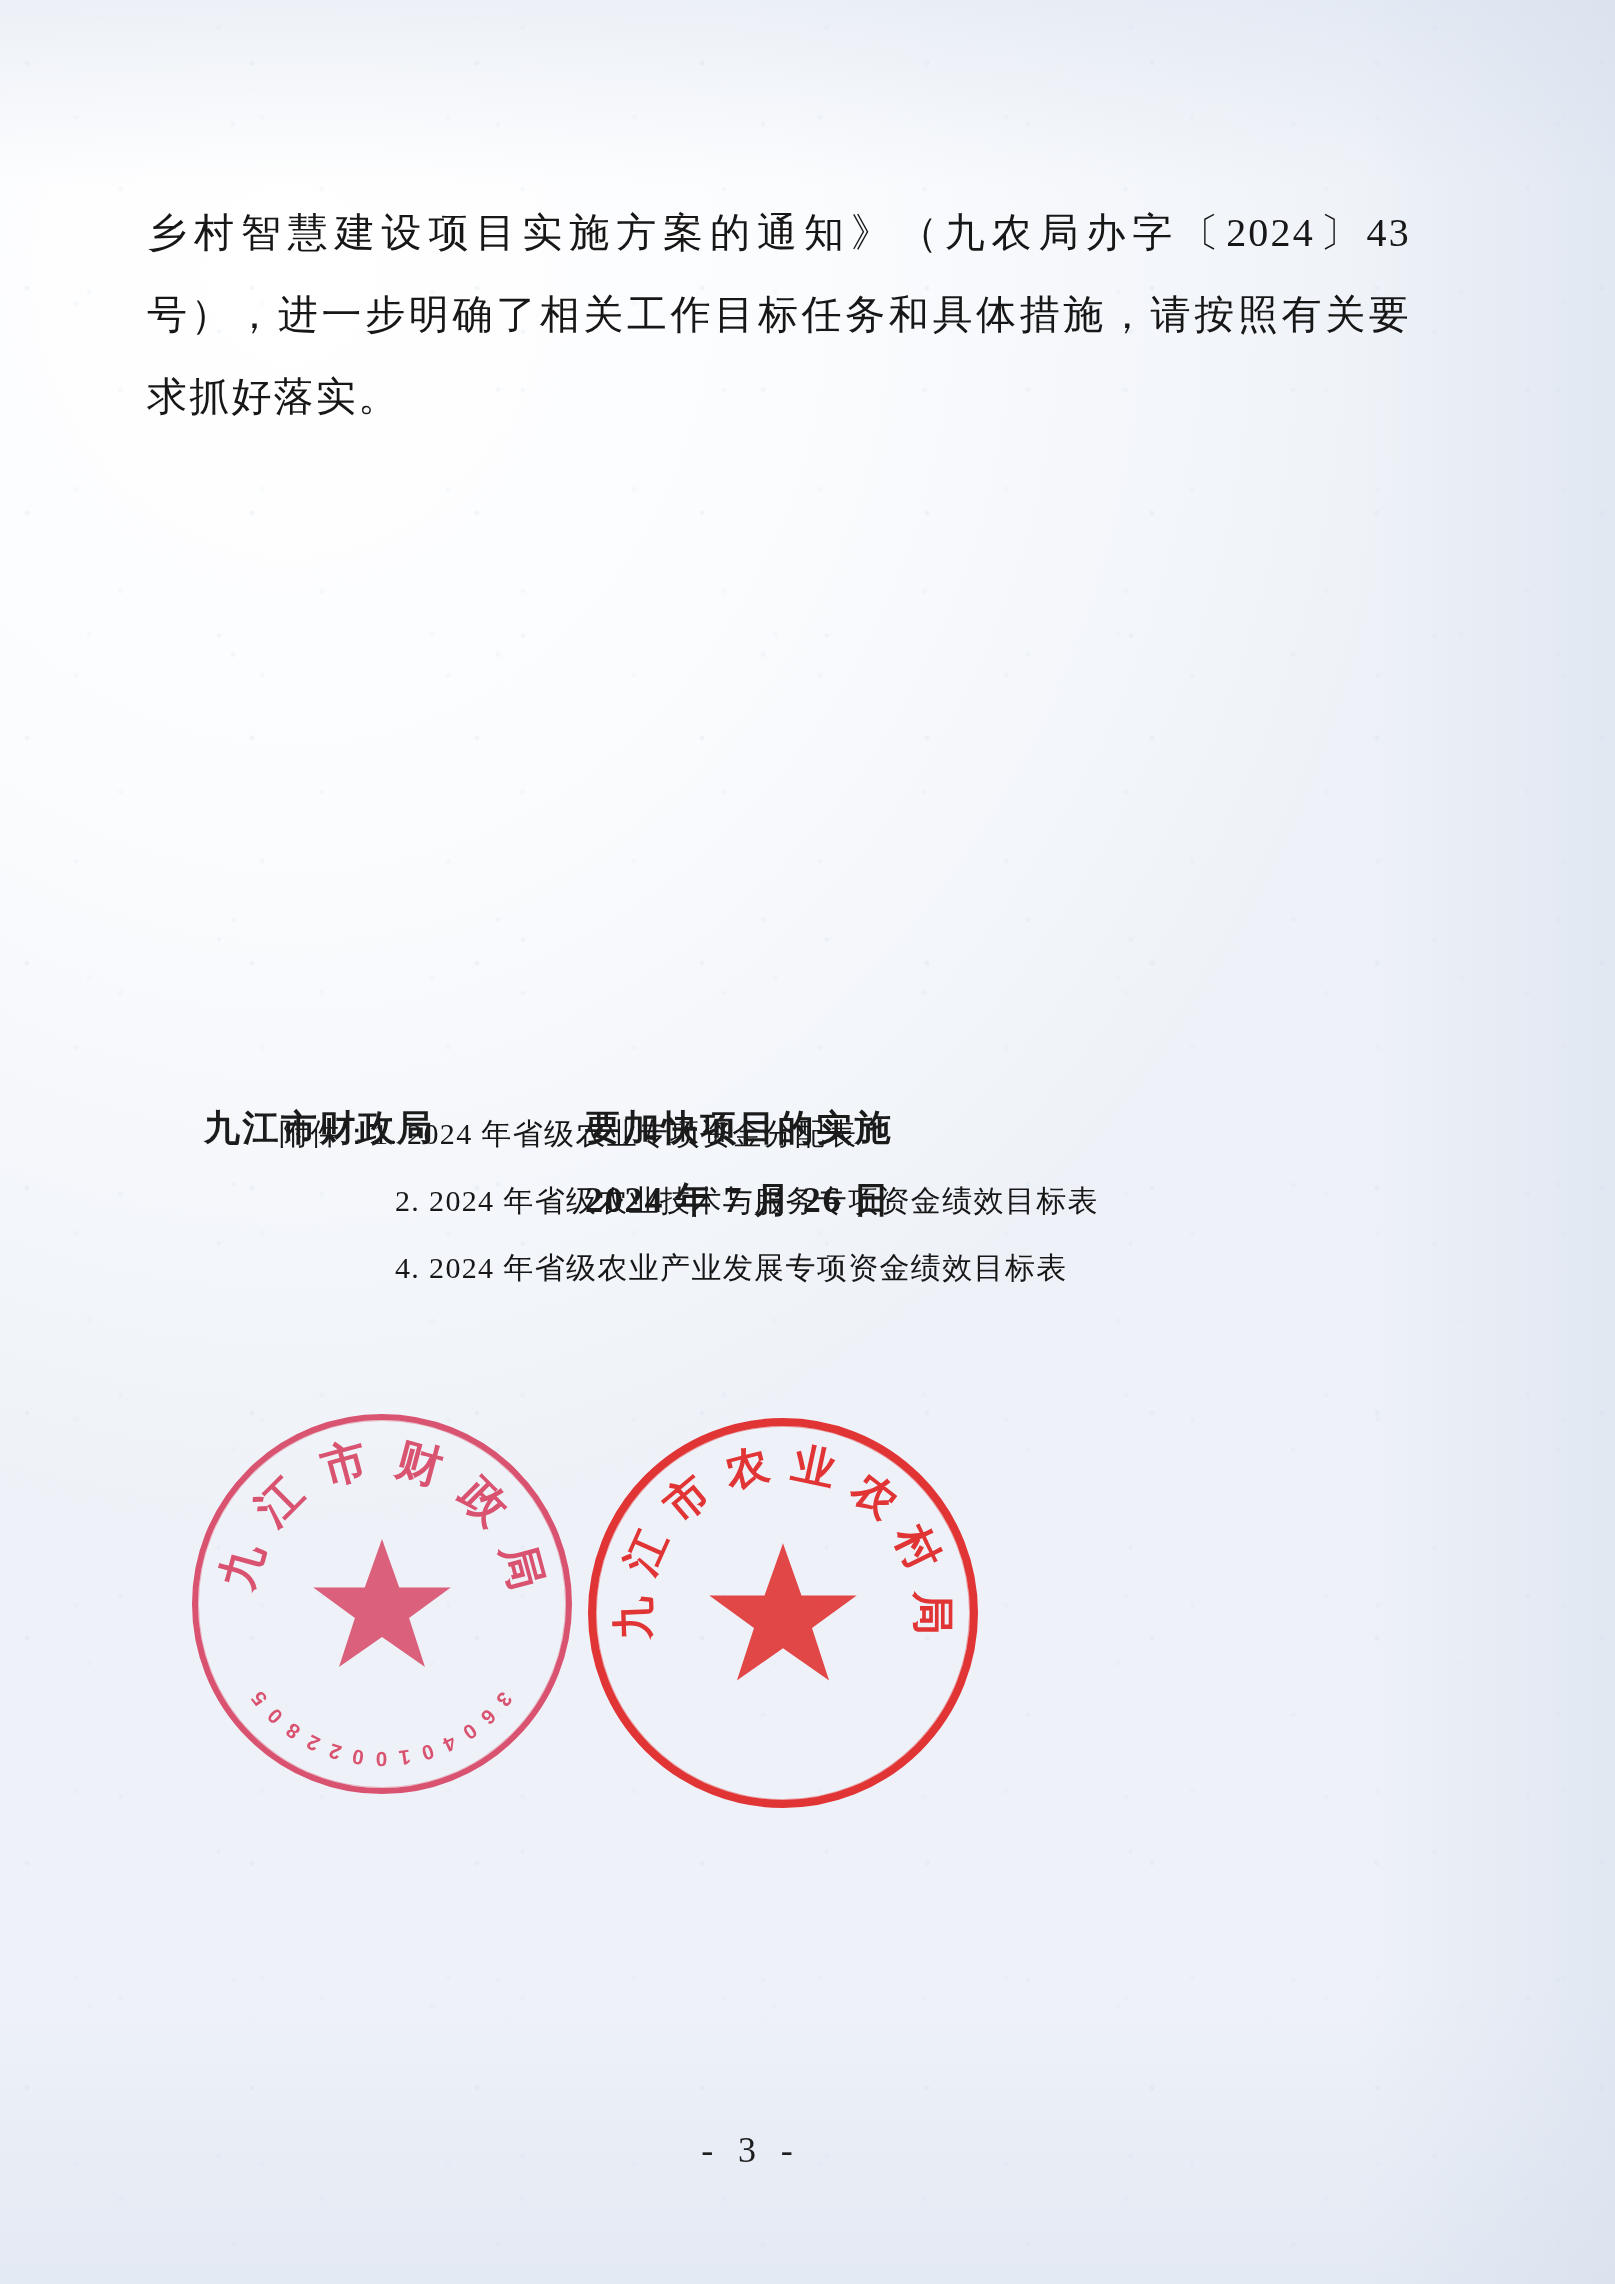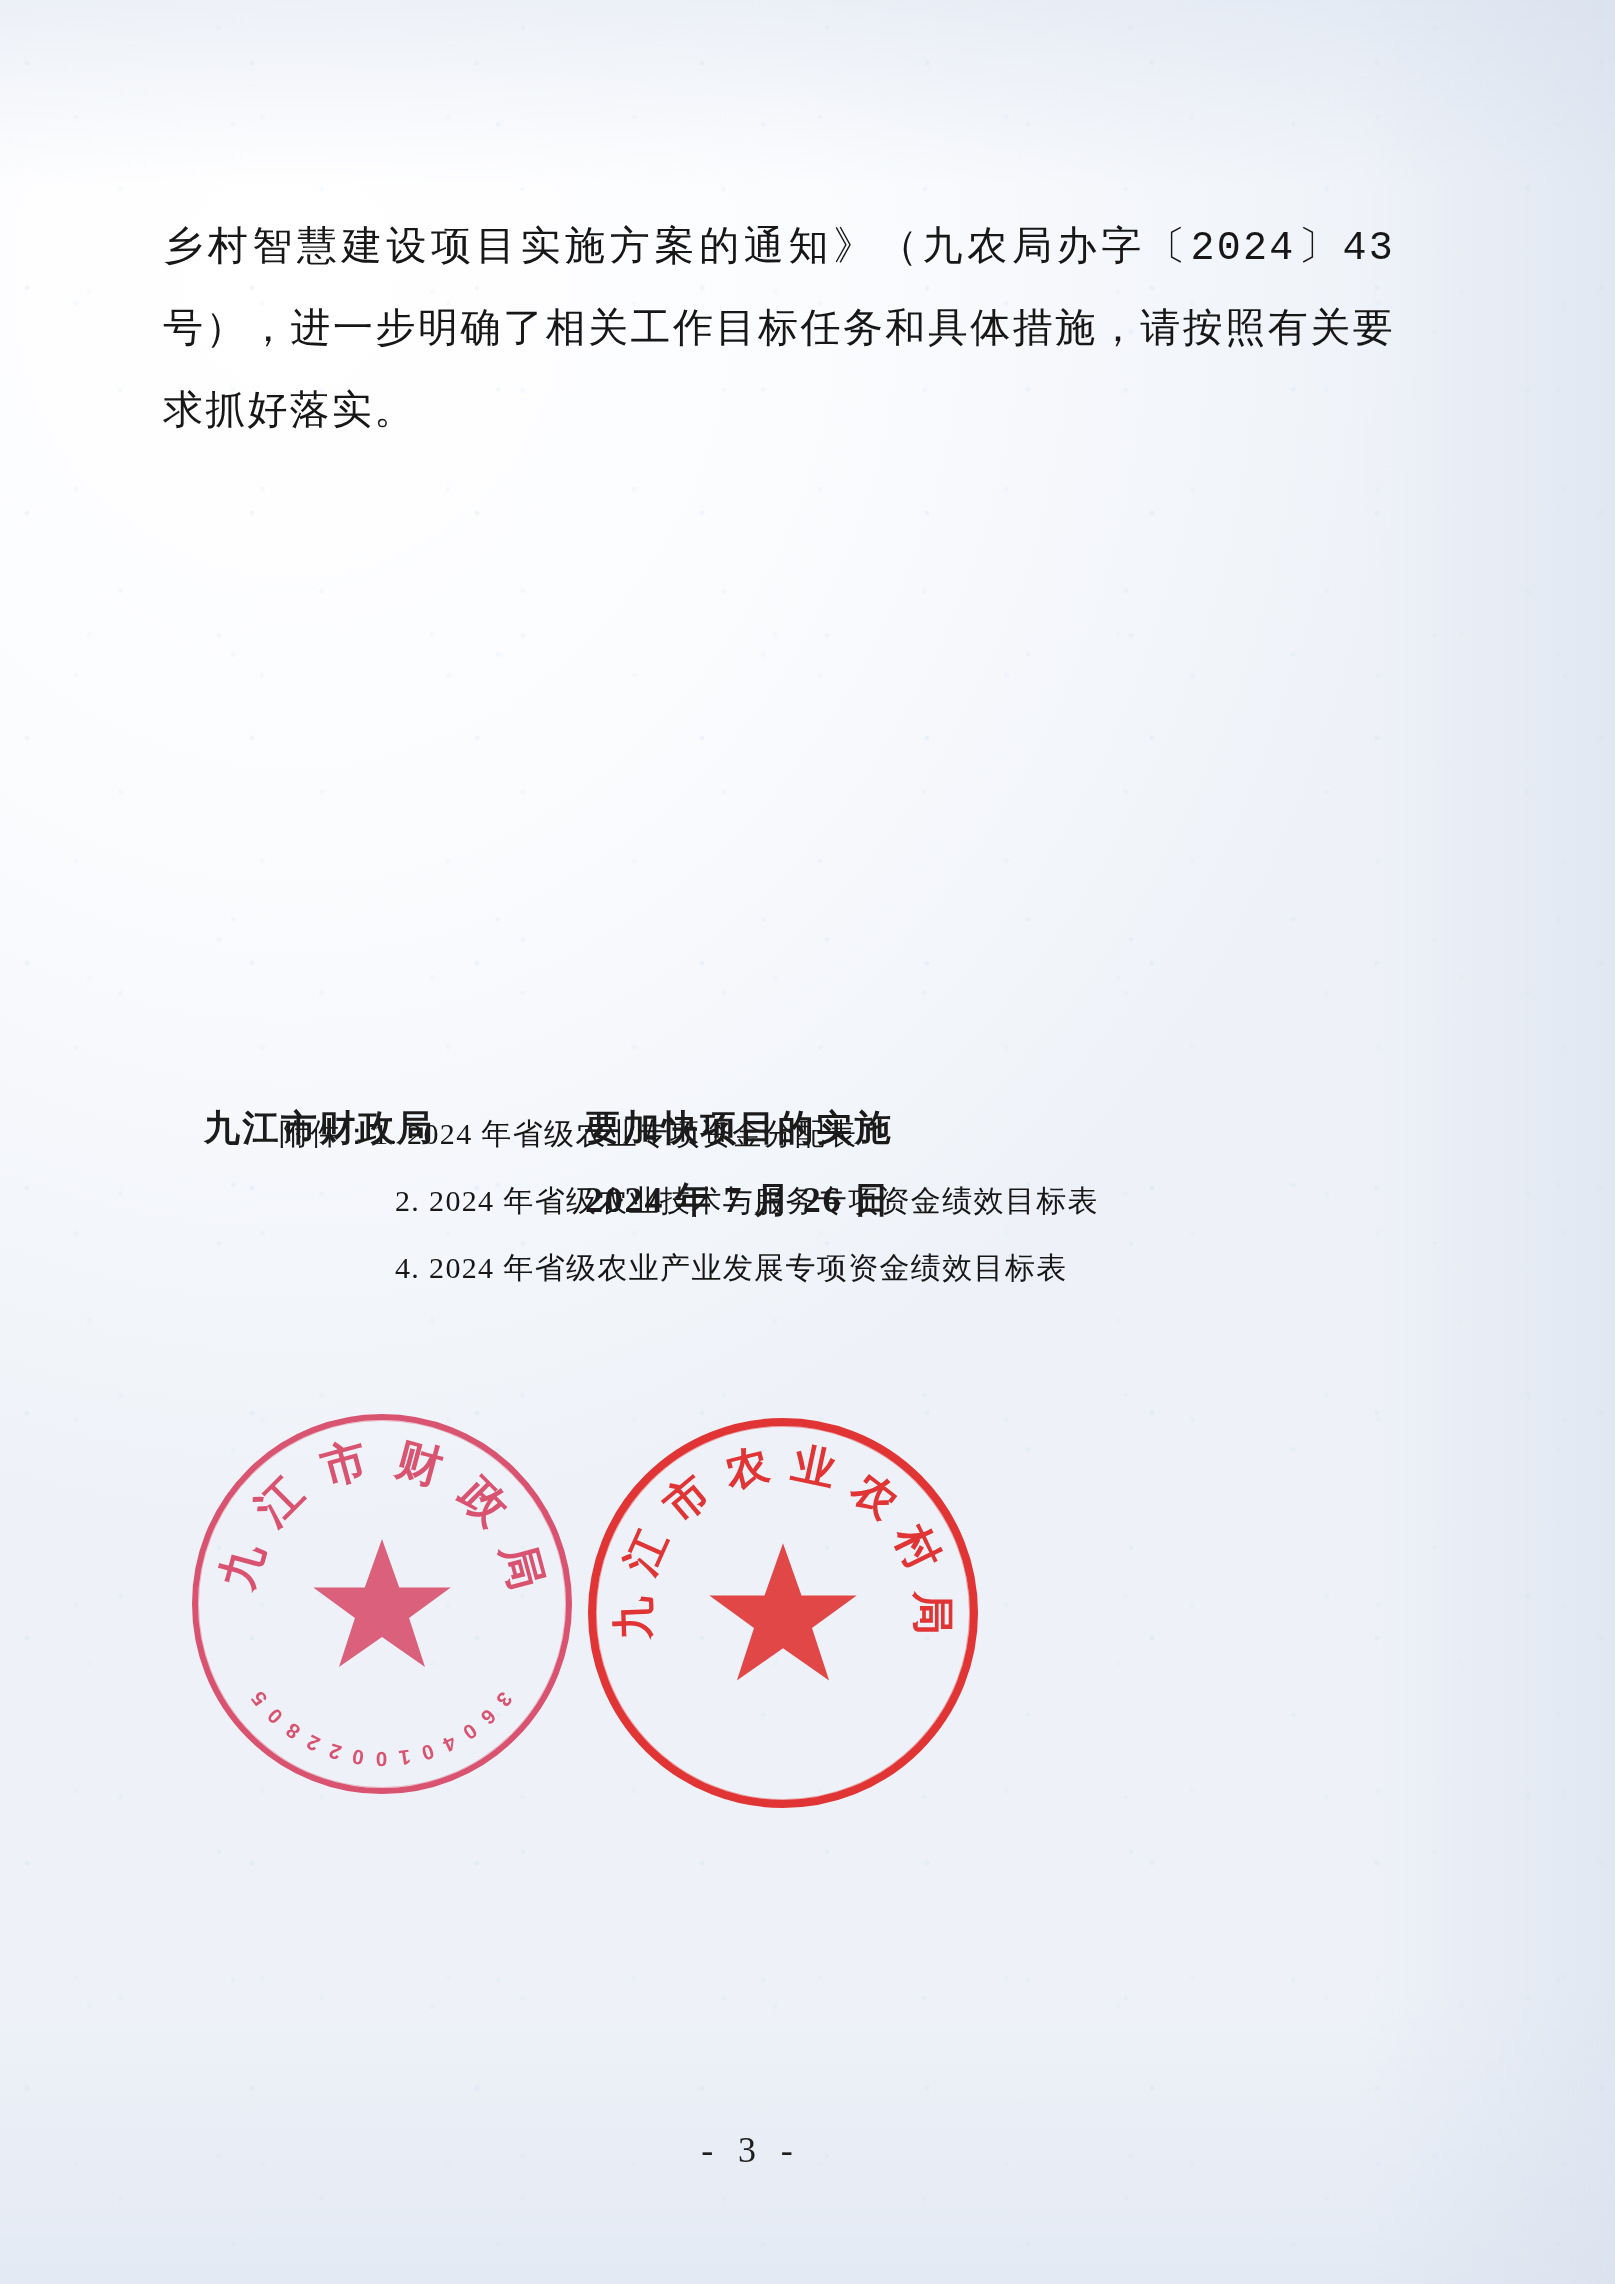--- a/index.html
+++ b/index.html
@@ -61,28 +61,27 @@
   }
 
   .body-text {
     position: absolute;
     left: 147px;
     top: 192px;
     width: 1264px;
   }
 
   p.para {
-    margin: 16px;
+    margin: 0;
     font-size: 40px;
     line-height: 82px;
     letter-spacing: .055em;
     text-align: justify;
     text-justify: inter-ideograph;
     color: #171717;
-    font-family: Liberation Mono, monospace;
   }
   p.para + p.para { margin-top: 0; }
 
   .indent { text-indent: 2em; }
 
   .bold-head {
     font-weight: bold;
     letter-spacing: .06em;
   }
 

